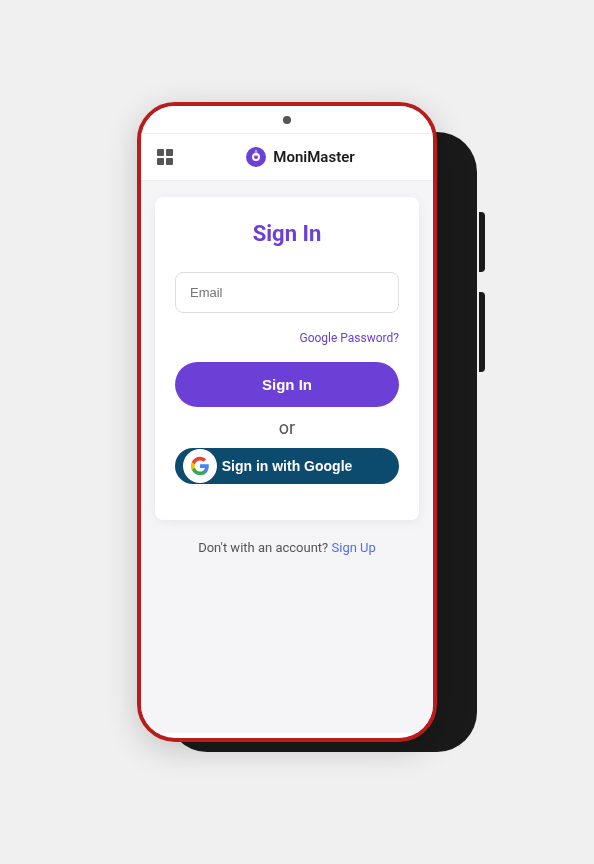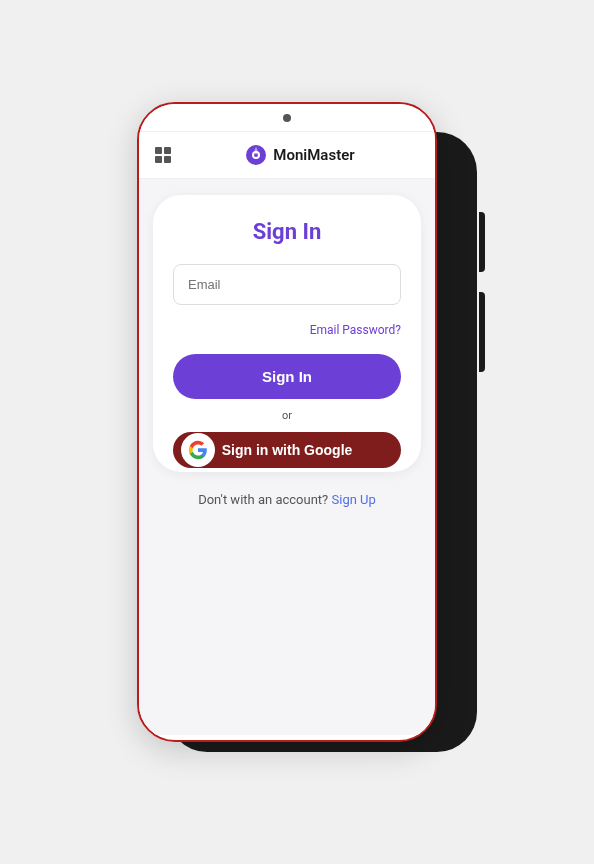--- a/index.html
+++ b/index.html
@@ -39,21 +39,21 @@
       position: absolute;
       top: 0;
       left: 0;
       width: 300px;
       height: 640px;
       background: #ffffff;
       border-radius: 38px;
       overflow: hidden;
       z-index: 2;
       box-shadow: 0 8px 32px rgba(0,0,0,0.18);
-      border: 2px solid #b91c1c;
+      border: 4px solid #b91c1c;
     }
 
     
     .phone-top-bar {
       width: 100%;
       height: 28px;
       background: #ffffff;
       display: flex;
       align-items: center;
       justify-content: center;
@@ -115,22 +115,22 @@
     .app-content {
       padding: 16px 14px;
       background: #f5f5f7;
       height: calc(100% - 80px);
       overflow-y: auto;
     }
 
     
     .signin-card {
       background: #ffffff;
-      border-radius: 28px;
-      padding: 24px 20px 4px;
+      border-radius: 8px;
+      padding: 24px 20px 36px;
       box-shadow: 0 2px 12px rgba(0,0,0,0.06);
     }
 
     .signin-title {
       text-align: center;
       font-size: 22px;
       font-weight: 700;
       color: #6c3fd6;
       margin-bottom: 20px;
     }
@@ -138,20 +138,21 @@
     .input-field {
       width: 100%;
       padding: 12px 14px;
       border: 1px solid #ddd;
       border-radius: 8px;
       font-size: 13px;
       color: #999;
       background: #fff;
       outline: none;
       margin-bottom: 10px;
+      margin-top: 6px;
     }
 
     .password-wrapper {
       position: relative;
       margin-bottom: 6px;
     }
 
     .password-wrapper input {
       width: 100%;
       padding: 12px 40px 12px 14px;
@@ -193,29 +194,29 @@
       border: none;
       border-radius: 30px;
       font-size: 15px;
       font-weight: 600;
       cursor: pointer;
       margin-bottom: 10px;
     }
 
     .or-divider {
       text-align: center;
-      font-size: 11px;
+      font-size: 18px;
       color: #555;
       margin-bottom: 10px;
     }
 
     .btn-google {
       width: 100%;
       padding: 10px 14px;
-      background: #7f1d1d;
+      background: #0c4a6e;
       color: #fff;
       border: none;
       border-radius: 30px;
       font-size: 14px;
       font-weight: 600;
       cursor: pointer;
       display: flex;
       align-items: center;
       gap: 0;
       position: relative;
@@ -319,21 +320,21 @@
 
     <div class="app-content">
       <div class="signin-card">
 
         <h2 class="signin-title">Sign In</h2>
 
         <input type="email" class="input-field" placeholder="Email" style="">
 
 
         <div class="forgot-password">
-          <a href="#">Email Password?</a>
+          <a href="#">Google Password?</a>
         </div>
 
         <button class="btn-signin">Sign In</button>
 
         <div class="or-divider">or</div>
 
         <button class="btn-google">
           <div class="google-logo-circle">
 
             <svg viewBox="0 0 24 24">

